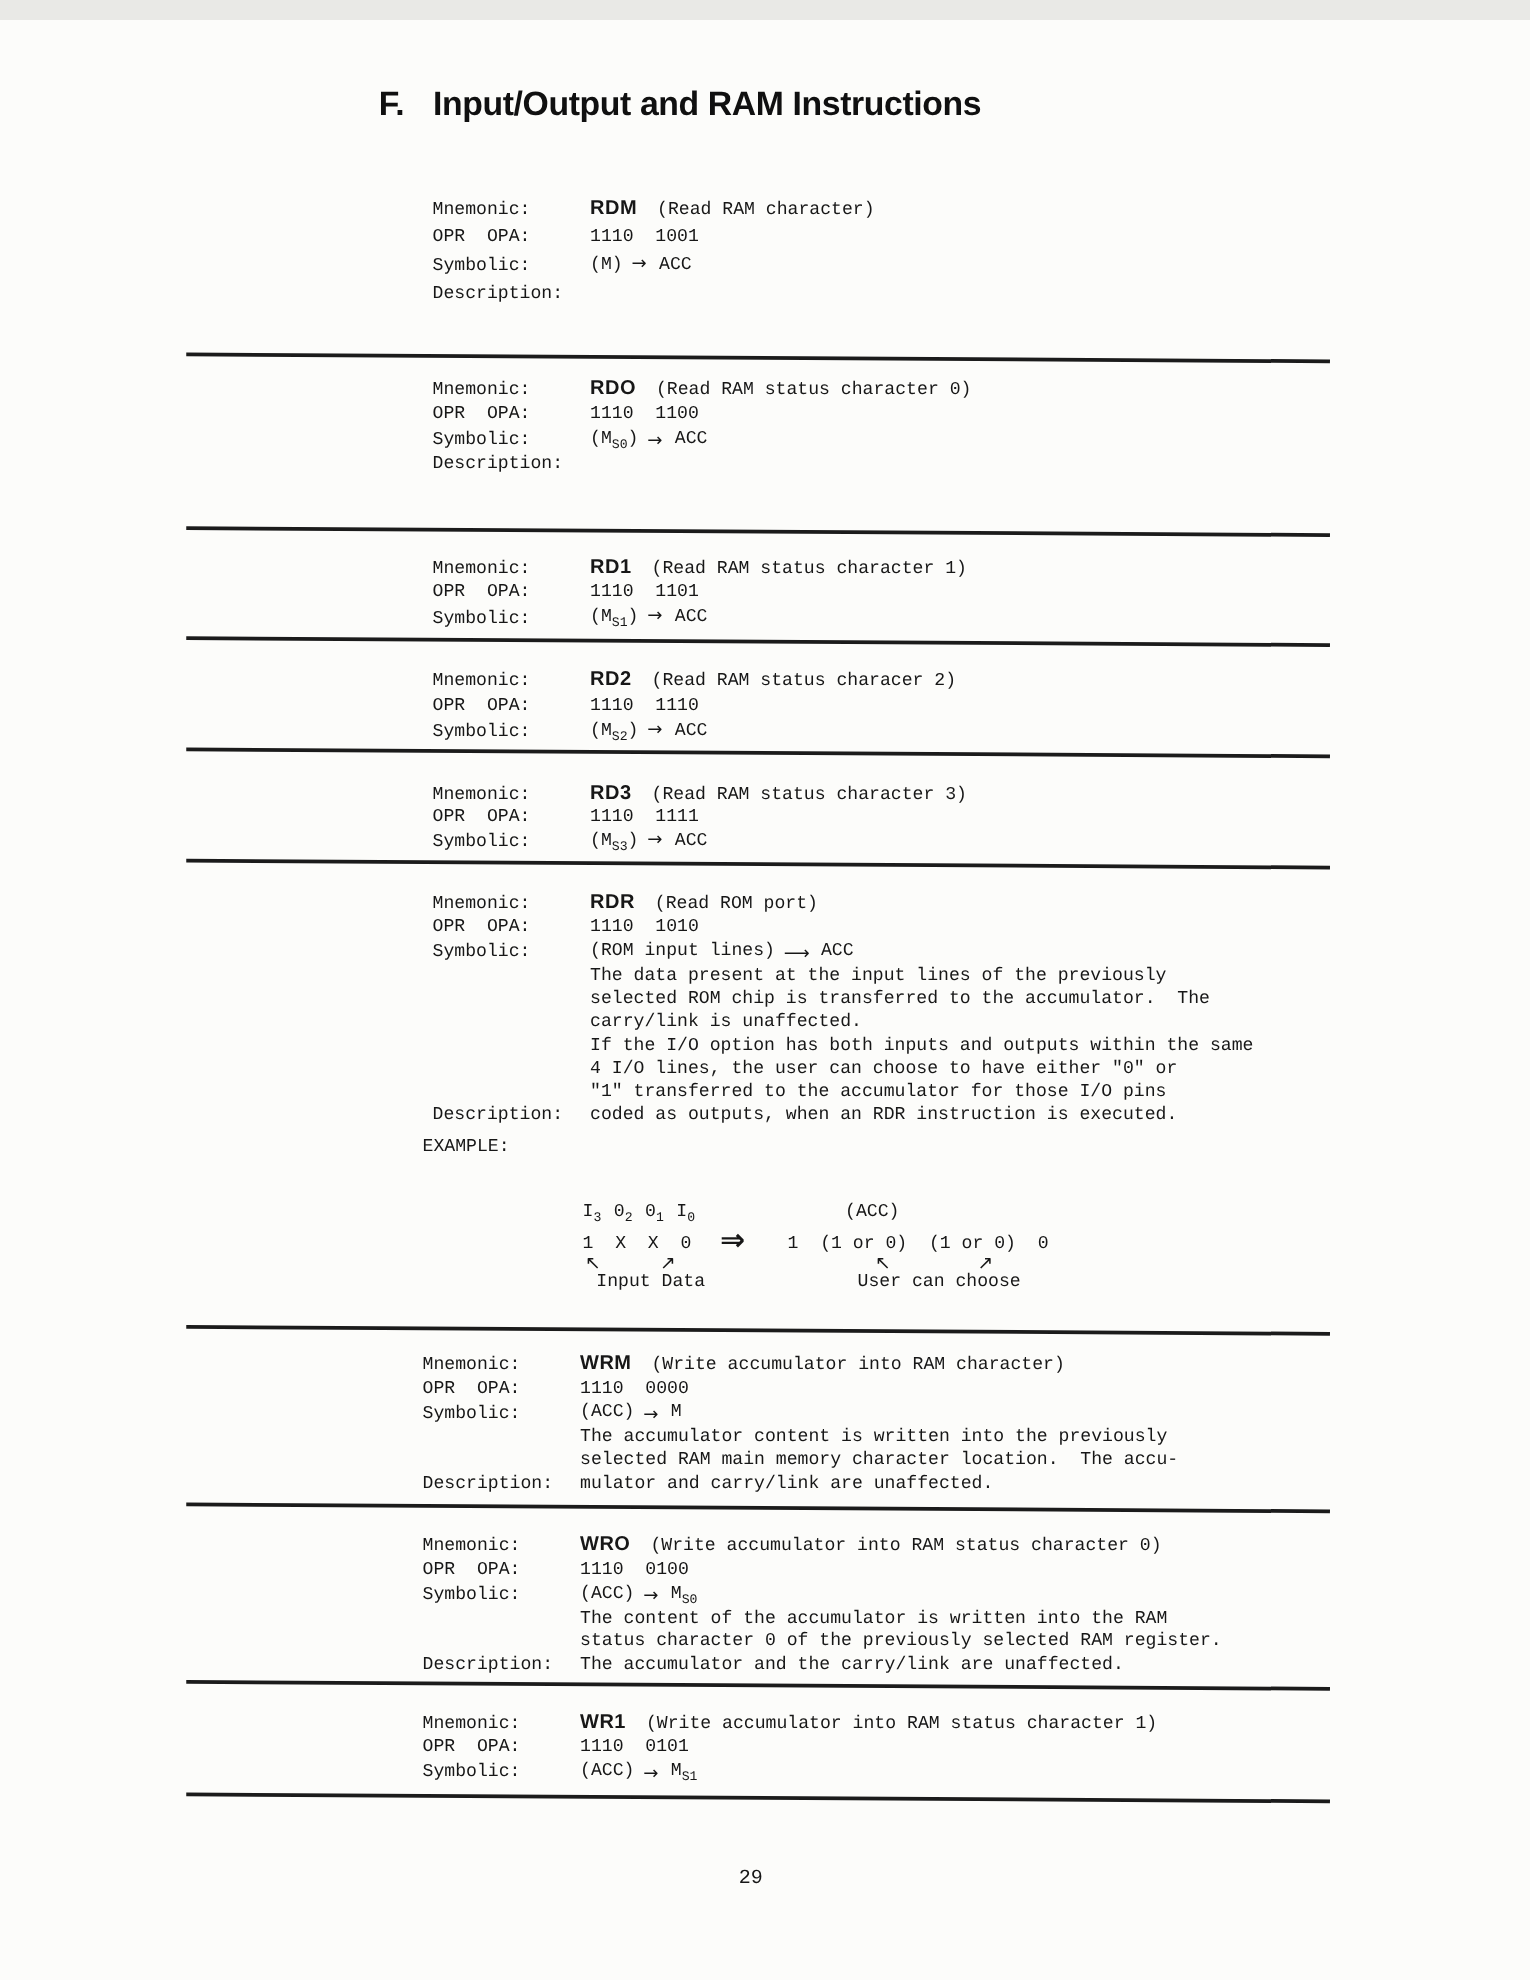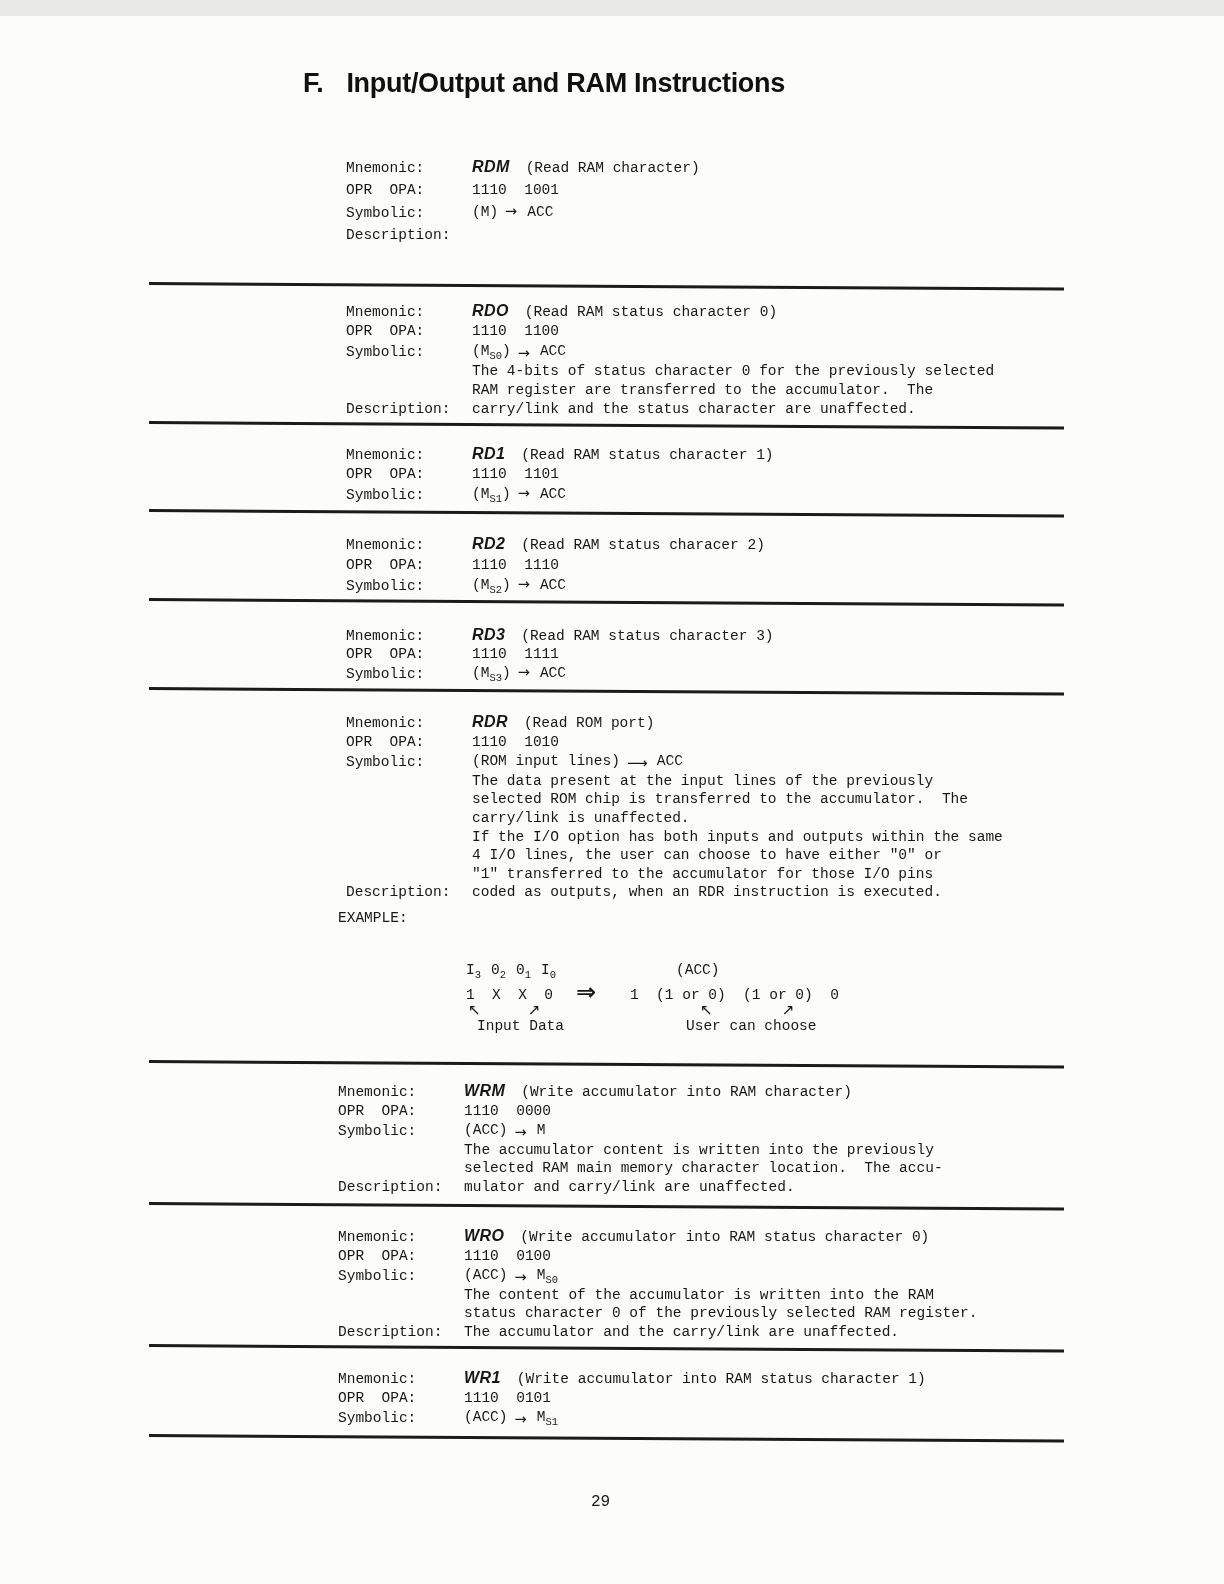--- a/index.html
+++ b/index.html
@@ -11,21 +11,21 @@
   }
   .sec-head{position:absolute;top:52px;left:303px;
     font-family:"Liberation Sans",sans-serif;font-weight:bold;font-size:27px;
     letter-spacing:-0.3px;white-space:nowrap;color:#101010;}
   .sec-letter{display:inline-block;margin-right:23px;}
   .intro{position:absolute;top:86px;left:350px;line-height:22px;white-space:pre;}
   .blk{position:absolute;white-space:nowrap;}
   .row{display:flex;align-items:flex-end;}
   .lbl{flex:0 0 126px;white-space:pre;}
   .val{white-space:pre;}
-  .mn{font-family:"Liberation Sans",sans-serif;font-weight:bold;font-size:16px;letter-spacing:0.4px;font-style:italic;}
+  .mn{font-family:"Liberation Sans",sans-serif;font-weight:bold;font-size:16px;letter-spacing:0.4px;}
   .nm{margin-left:16px;}
   .sb{font-size:10.5px;position:relative;top:3.5px;}
   .arr{font-family:"DejaVu Sans",sans-serif;margin:0 10px 0 7px;}
   .arr.low{position:relative;top:3px;}
   .arr.wide{letter-spacing:-1px;}
   .rule{position:absolute;left:149px;width:915px;height:3px;background:#1b1b1b;
     transform:rotate(0.35deg);transform-origin:left center;}
   .dg{position:absolute;white-space:pre;}
   .dg-big{font-family:"DejaVu Sans",sans-serif;font-size:24px;font-weight:bold;}
   .dg-ar{font-family:"DejaVu Sans",sans-serif;font-size:15px;}
@@ -68,23 +68,20 @@
     <div class="row">
       <span class="lbl">OPR  OPA:</span>
       <span class="val">1110  1100</span>
     </div>
     <div class="row">
       <span class="lbl">Symbolic:</span>
       <span class="val"><span>(M</span><span class="sb">S0</span><span>)</span><span class="arr low">→</span><span>ACC</span><span class="sb"></span></span>
     </div>
     <div class="row">
       <span class="lbl">Description:</span>
-      <span class="val">The 4-bits of status character 0 for the previously selected
-RAM register are transferred to the accumulator.  The
-carry/link and the status character are unaffected.</span>
     </div>
   </div>
   <div class="rule" style="top:405px"></div>
 
   <div class="blk" style="top:428px;left:346px;line-height:19px">
     <div class="row">
       <span class="lbl">Mnemonic:</span>
       <span class="val"><span class="mn">RD1</span><span class="nm">(Read RAM status character 1)</span></span>
     </div>
     <div class="row">

